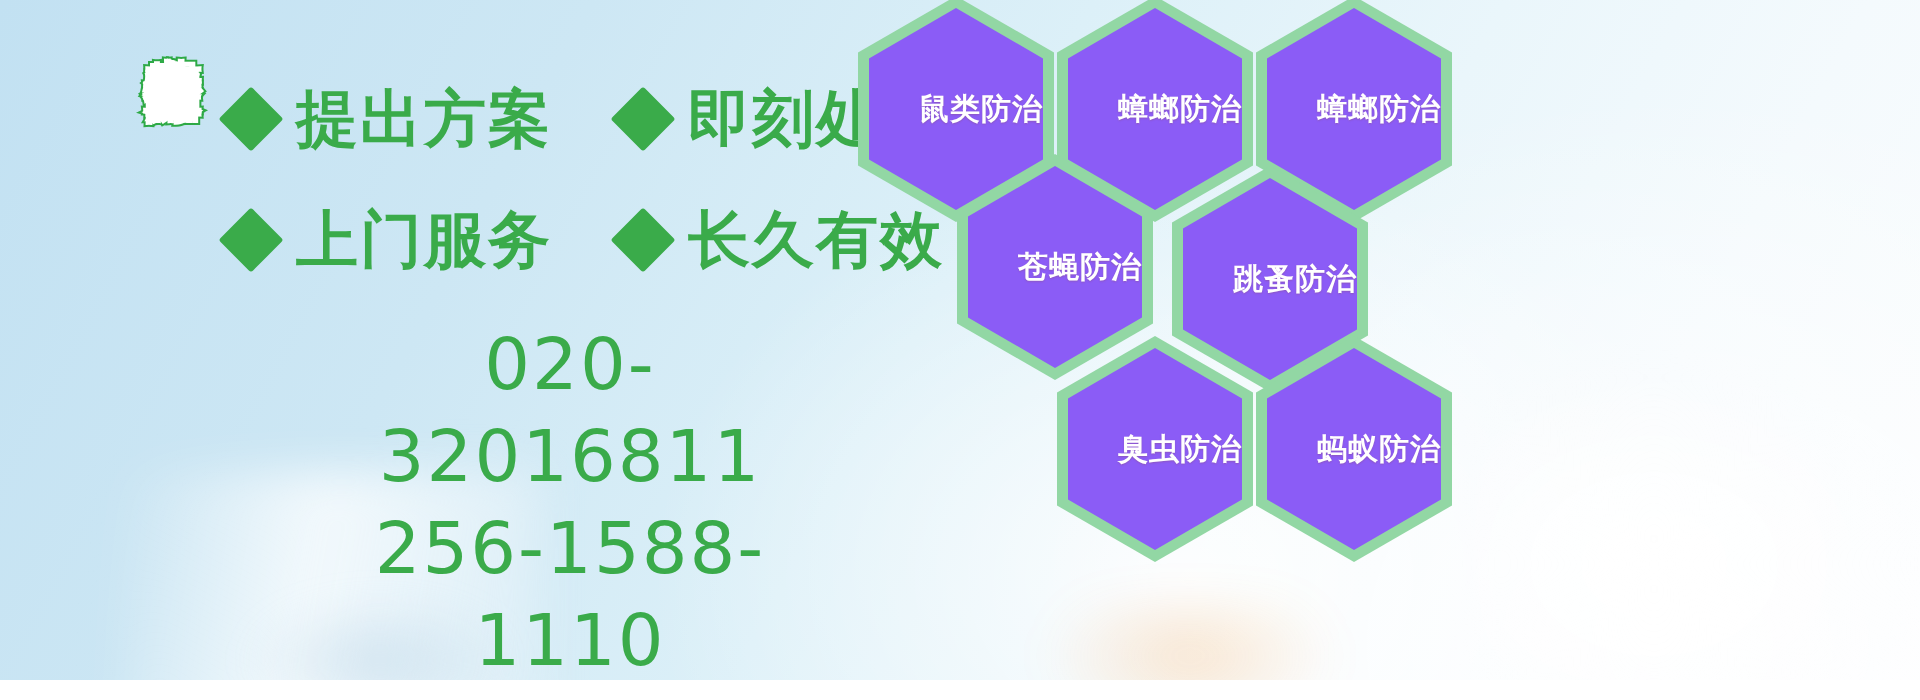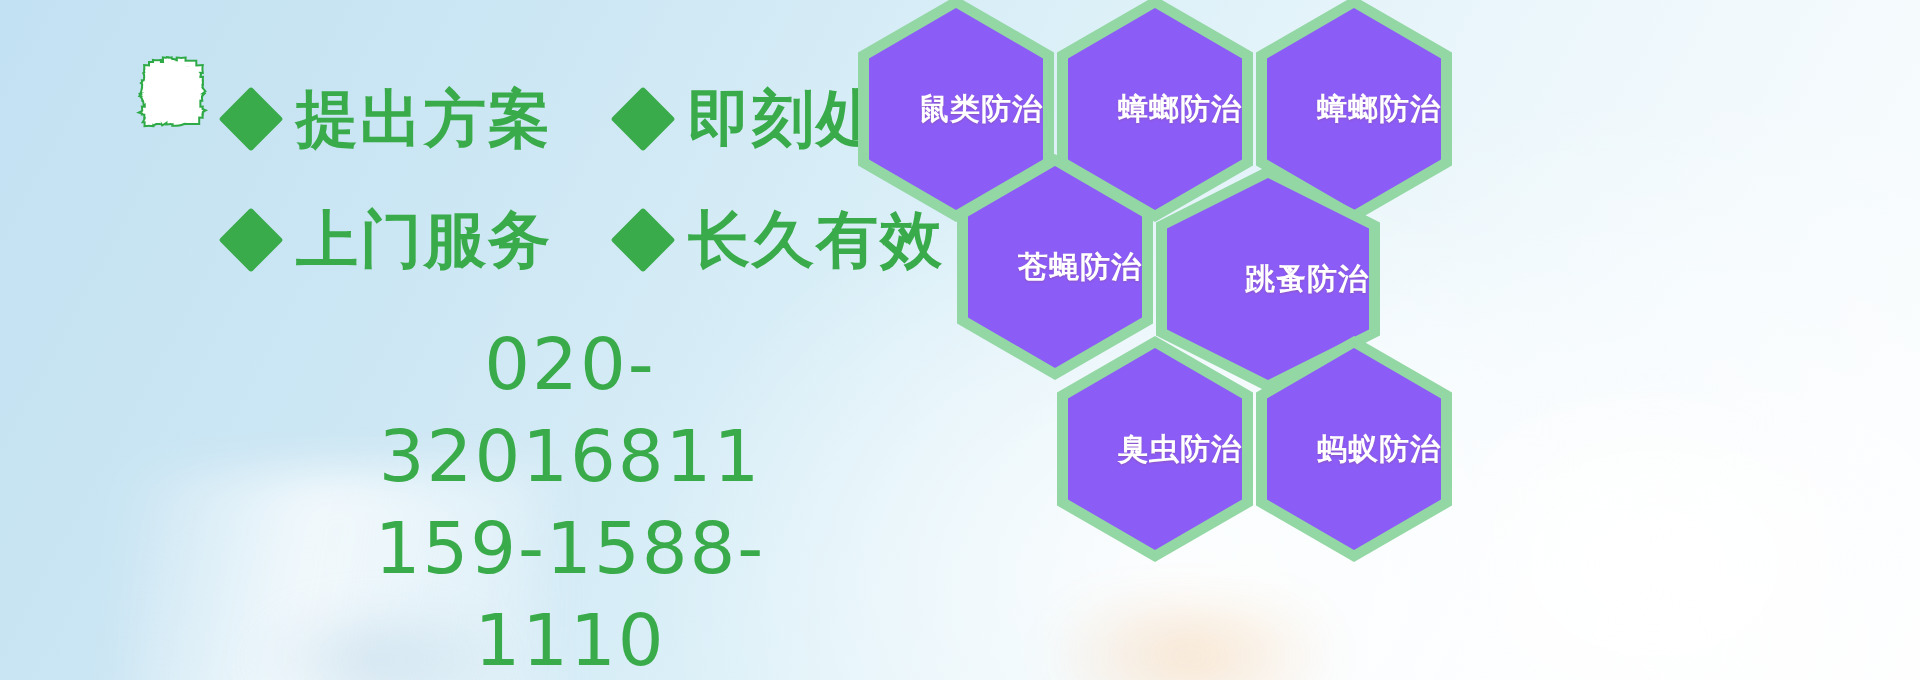--- a/index.html
+++ b/index.html
@@ -205,21 +205,21 @@
     </div>
     <span class="feature-gap"></span>
     <div class="feature-item">
       <span class="diamond-icon"></span>
       <span class="feature-label">长久有效</span>
     </div>
   </div>
 
   <div id="contact-block">
     <div class="phone-number">020-32016811</div>
-    <div class="phone-number">159-1588-1110</div>
+    <div class="phone-number">256-1588-1110</div>
   </div>
 
   <div id="hex-grid">
 
     <div class="hex-cell" style="left:6px;  top:14px;">
       <div class="hex-outer"></div>
       <div class="hex-inner">
         <span class="hex-label">鼠类防治</span>
       </div>
     </div>
@@ -238,21 +238,21 @@
       </div>
     </div>
 
     <div class="hex-cell" style="left:105px; top:172px;">
       <div class="hex-outer"></div>
       <div class="hex-inner">
         <span class="hex-label">苍蝇防治</span>
       </div>
     </div>
 
-    <div class="hex-cell" style="left:304px; top:184px;padding-left:28px;">
+    <div class="hex-cell" style="left:320px; top:184px;">
       <div class="hex-outer"></div>
       <div class="hex-inner">
         <span class="hex-label">跳蚤防治</span>
       </div>
     </div>
 
 
     <div class="hex-cell" style="left:205px; top:354px;">
       <div class="hex-outer"></div>
       <div class="hex-inner">

